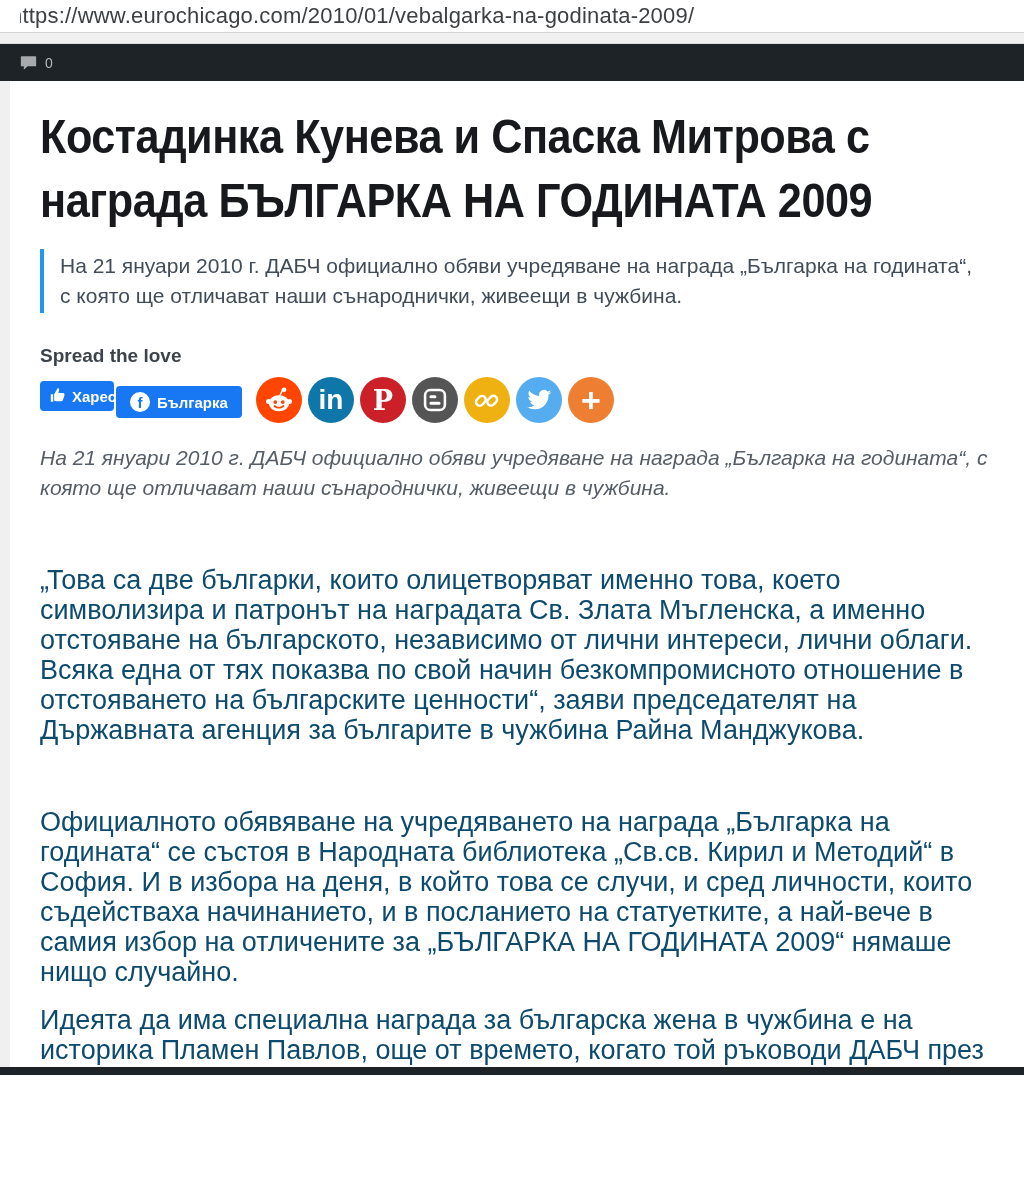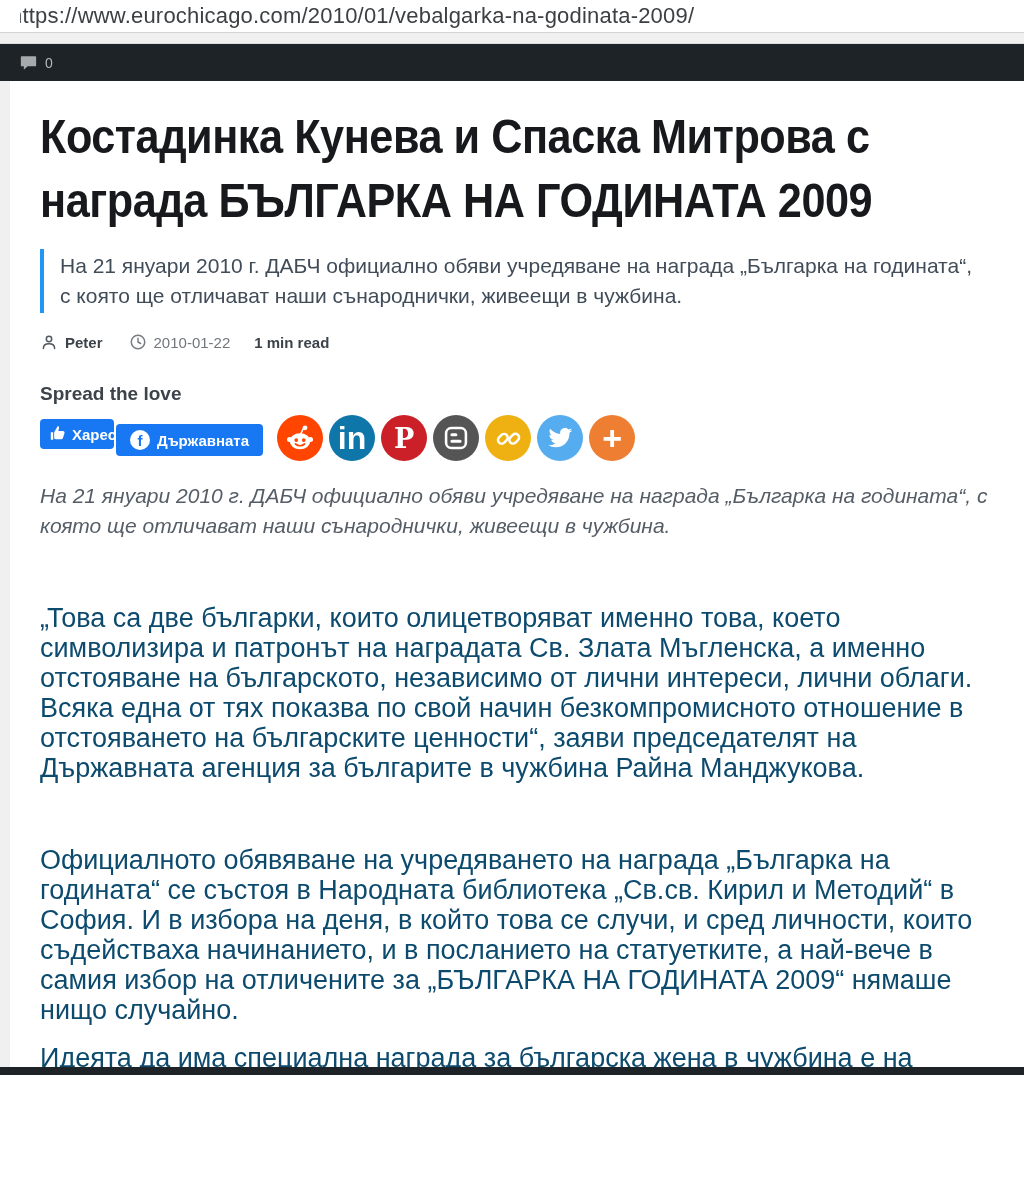--- a/index.html
+++ b/index.html
@@ -42,21 +42,21 @@
   .fb-btn { background:#1877f2; color:#fff; border:none; border-radius:4px; display:flex; align-items:center;
             font-size:15px; font-weight:bold; height:30px; padding:6px 10px; cursor:pointer; font-family:inherit; }
   .fb-like { width:74px; overflow:hidden; white-space:nowrap; margin-top:-8px; }
   .fb-share { height:32px; margin-left:2px; margin-top:4px; padding:0 14px; }
   .fb-f { width:20px; height:20px; background:#fff; color:#1877f2; border-radius:50%; font-weight:bold;
           font-size:15px; display:flex; align-items:center; justify-content:center; margin-right:7px; flex:none; }
   .circle { width:46px; height:46px; border-radius:50%; margin-left:6px; display:flex; align-items:center;
             justify-content:center; cursor:pointer; flex:none; color:#fff; }
   .circle svg { display:block; }
   .c-reddit   { background:#ff4500; margin-left:14px; }
-  .c-linkedin { background:#0e76a8; font-weight:bold; font-size:32px; }
+  .c-linkedin { background:#0e76a8; font-weight:bold; font-size:28px; }
   .c-pinterest{ background:#cb2027; font-weight:bold; font-size:27px; font-family:"DejaVu Serif", serif; }
   .c-blogger  { background:#555555; }
   .c-link     { background:#eeb111; }
   .c-twitter  { background:#55acee; }
   .c-more     { background:#ee7e32; font-weight:bold; font-size:34px; line-height:34px; }
 
   .subtitle { margin-top:10px; text-align:center; font-weight:bold; color:#3c434a;
               font-size:21px; line-height:29px; }
   .lead { margin-top:18px; font-style:italic; color:#555d66; font-size:21px; line-height:30px; }
 
@@ -90,52 +90,35 @@
   <div class="gutter"></div>
   <div class="content">
 
     <h1 class="title">
       <div class="tline">Костадинка Кунева и Спаска Митрова с</div>
       <div class="tline">награда БЪЛГАРКА НА ГОДИНАТА 2009</div>
     </h1>
 
     <blockquote class="intro">На 21 януари 2010 г. ДАБЧ официално обяви учредяване на награда „Българка на годината“, с която ще отличават наши сънароднички, живеещи в чужбина.</blockquote>
 
-    <div class="meta">
-      <span class="ic">
-        <svg viewBox="0 0 24 24" width="18" height="18" fill="none" stroke="#50575e" stroke-width="2" stroke-linecap="round">
-            <circle cx="12" cy="8" r="3.6"></circle>
-            <path d="M4.5 20.5c0-4 3.4-6.2 7.5-6.2s7.5 2.2 7.5 6.2"></path>
-          </svg>
-      </span>
-      <span class="author">Peter</span>
-      <span class="ic">
-        <svg viewBox="0 0 24 24" width="18" height="18" fill="none" stroke="#787c82" stroke-width="2" stroke-linecap="round">
-            <circle cx="12" cy="12" r="9"></circle>
-            <path d="M12 7v5l3.5 2"></path>
-          </svg>
-      </span>
-      <span class="date">2010-01-22</span>
-      <span class="read">1 min read</span>
-    </div>
 
     <div class="spread">Spread the love</div>
 
     <div class="social">
       <button class="fb-btn fb-like">
         <span style="margin-right:6px;flex:none;">
           <svg viewBox="0 0 20 20" width="16" height="16" fill="#fff">
               <path d="M1 9h3v9.5H1zM5.2 17.8V9.2L9.7 1.4c1 .1 1.7 1 1.7 2l-.1.6-.9 3.6h5.8c1.1 0 2 .9 2 2l-.1.6-1.9 6.1c-.3.9-1.1 1.5-2 1.5H7.5c-.9 0-1.7-.4-2.3-1z"></path>
             </svg>
         </span>
         <span>Харес</span>
       </button>
       <button class="fb-btn fb-share">
         <span class="fb-f">f</span>
-        <span>Държавната</span>
+        <span>Българка</span>
       </button>
 
       <span class="circle c-reddit">
         <svg viewBox="0 0 24 24" width="30" height="30">
           <g fill="#fff">
               <circle cx="3.6" cy="13.2" r="2"></circle>
               <circle cx="20.4" cy="13.2" r="2"></circle>
               <ellipse cx="12" cy="14.6" rx="8.2" ry="6.4"></ellipse>
               <path d="M12 8.6l2.5-5.2 1 .5-2.4 5.1z"></path>
               <circle cx="16" cy="3.8" r="1.9"></circle>

